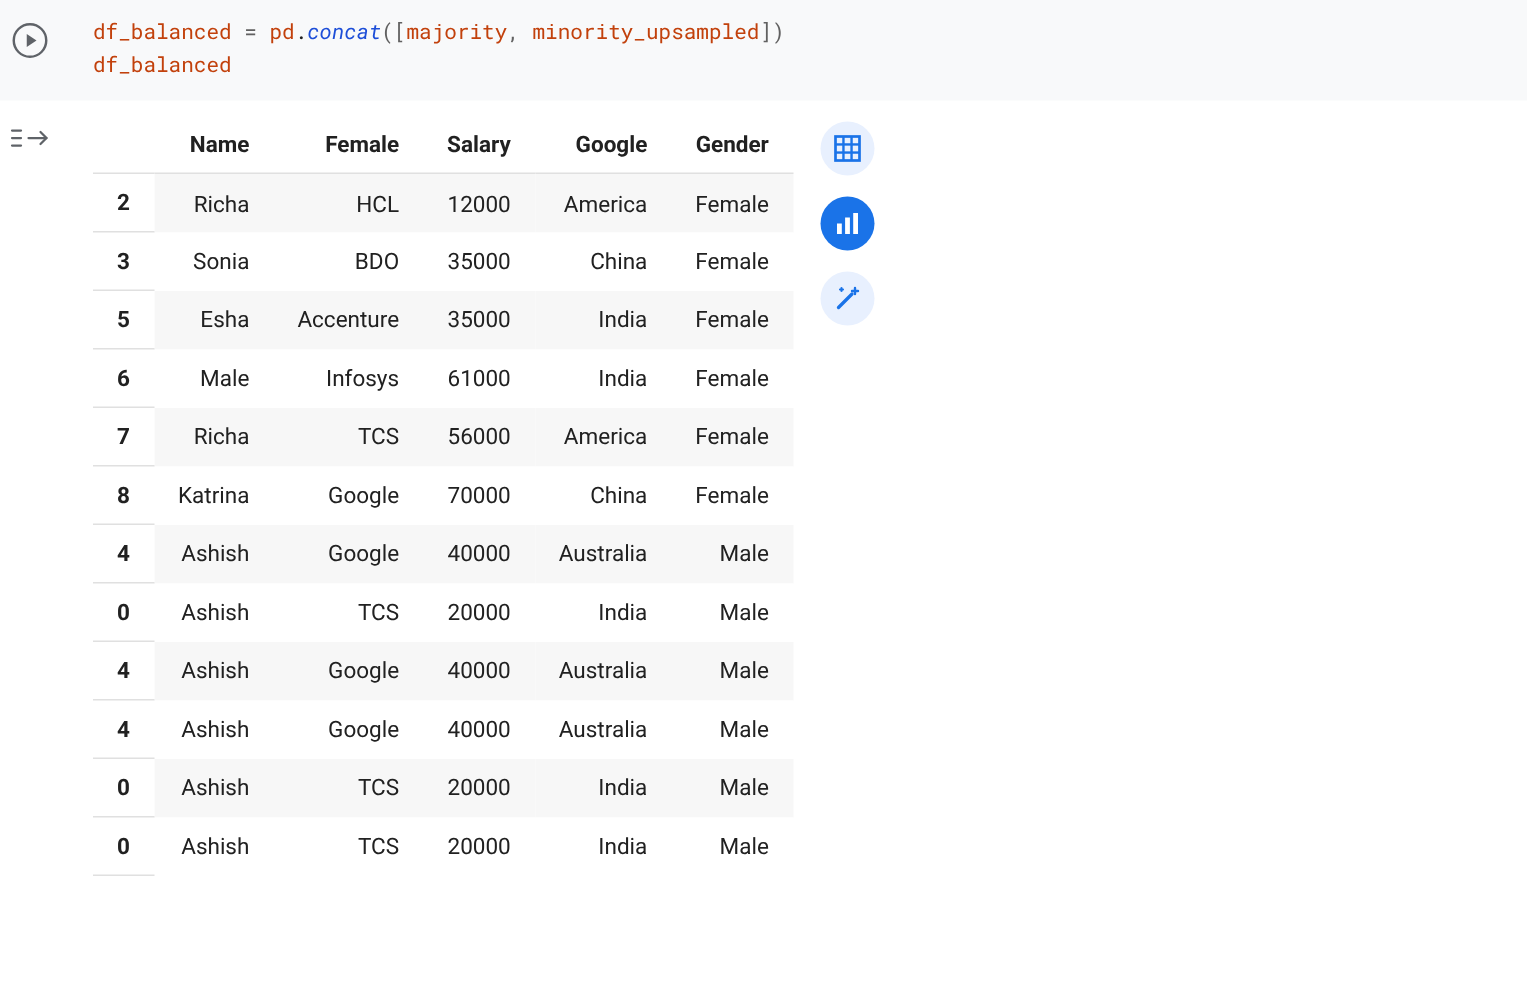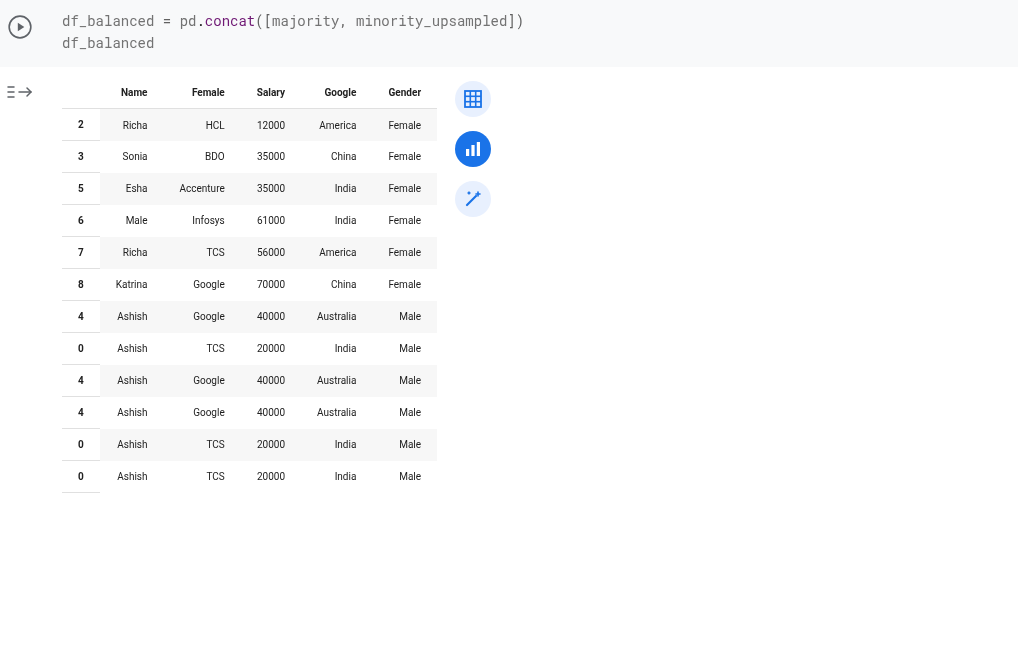--- a/index.html
+++ b/index.html
@@ -33,44 +33,44 @@
     font-family: "Roboto Mono", Menlo, Consolas, monospace;
     font-size: 14px;
     line-height: 1.55;
     white-space: pre;
     padding-left: 22px;
     padding-right: 12px;
     color: #212121;
   }
   .tok-op { color: #616161; }
   .tok-dot { color: #212121; }
-  .tok-method { color: #701a75; }
+  .tok-method { color: #1d4ed8; font-style: italic; }
   .tok-paren { color: #616161; }
   .tok-bracket { color: #616161; }
-  .tok-var { color: #737373; }
+  .tok-var { color: #c2410c; }
   .output-area {
     display: flex;
     align-items: flex-start;
     padding: 10px 0 0 0;
   }
   .output-icon {
     width: 40px;
     display: flex;
     justify-content: center;
     padding-top: 6px;
   }
   .output-body {
     flex: 1;
     display: flex;
     align-items: flex-start;
     padding-left: 22px;
   }
   .df-table {
     border-collapse: collapse;
-    font-size: 10px;
+    font-size: 15px;
   }
   .df-table th {
     font-weight: 700;
     text-align: right;
     padding: 10px 16px;
     border-bottom: 1px solid #e0e0e0;
     background: #fff;
     white-space: nowrap;
   }
   .df-table th.idx-corner {

